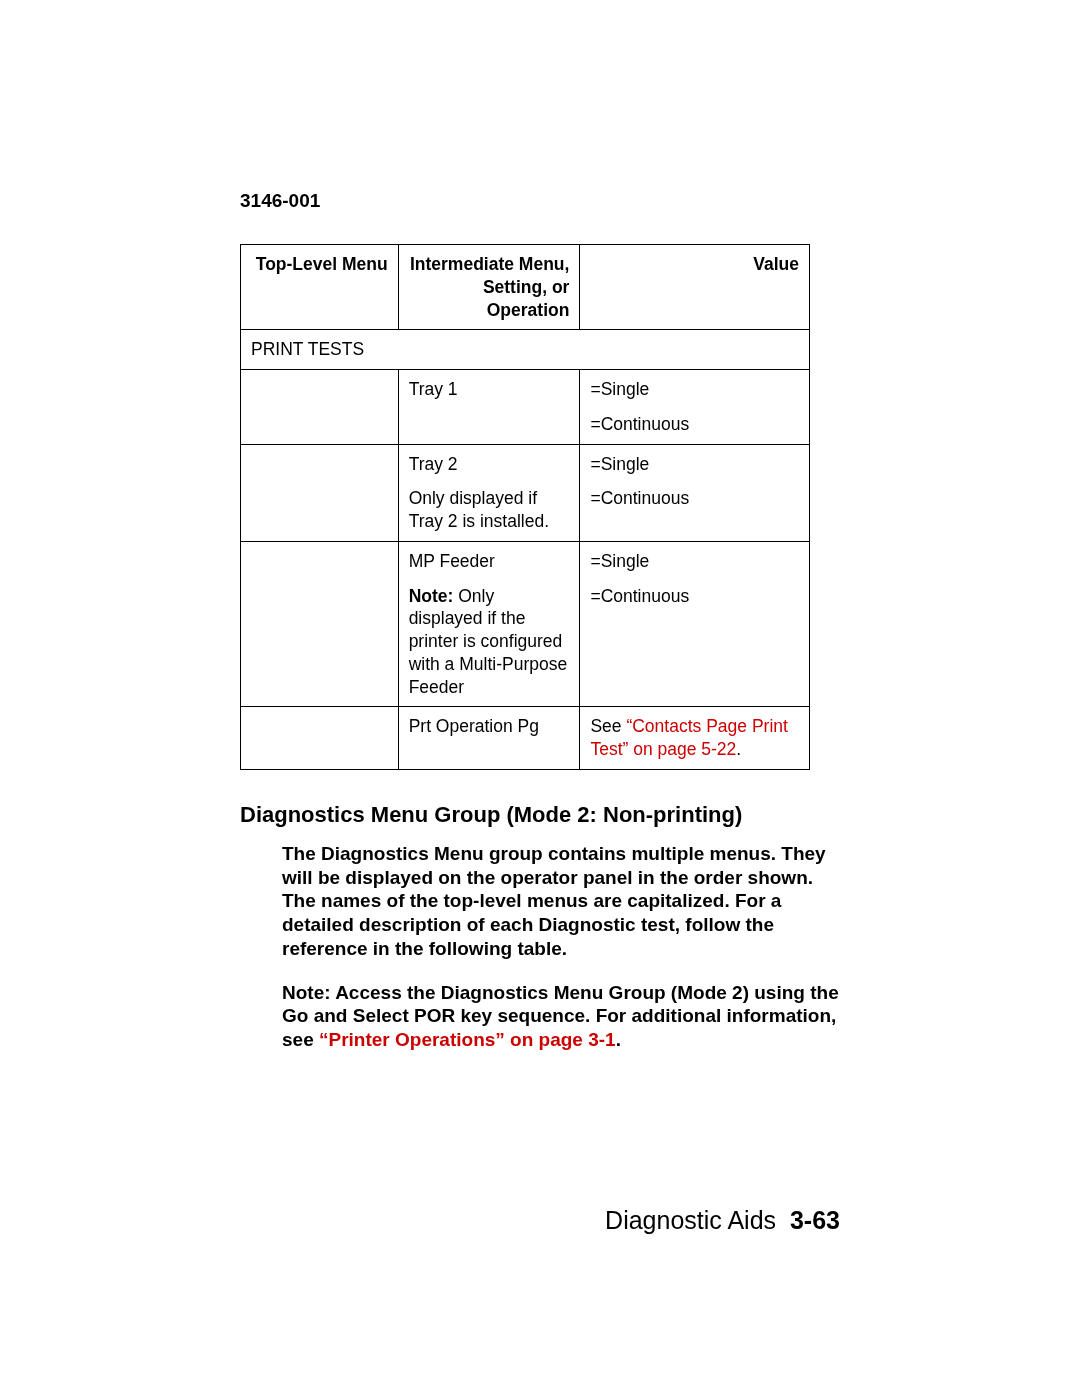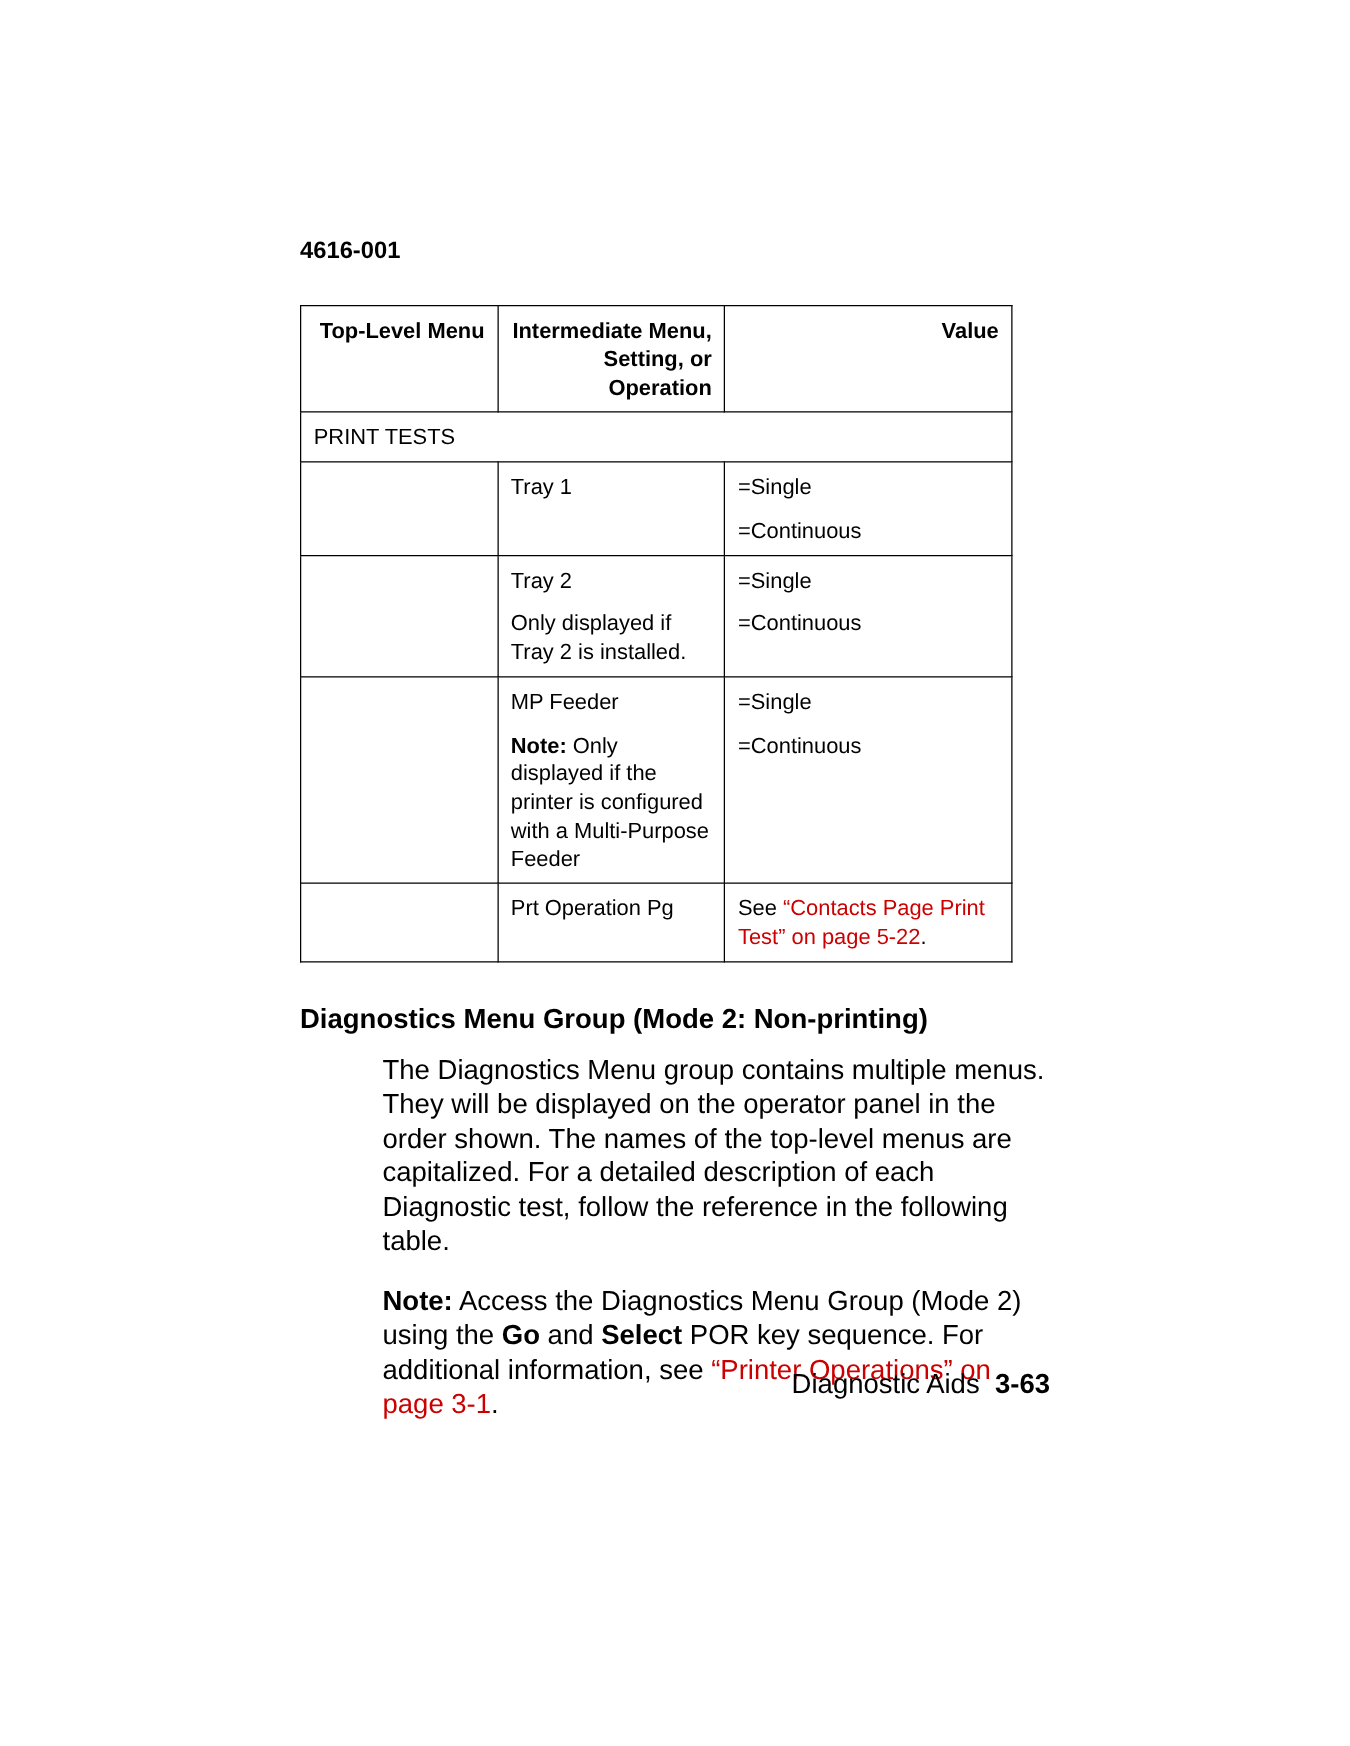--- a/index.html
+++ b/index.html
@@ -56,41 +56,42 @@
     .link-text {
       color: #cc0000;
     }
     .section-heading {
       font-weight: bold;
       font-size: 22px;
       margin-top: 18px;
       margin-bottom: 14px;
     }
     .body-text {
-      font-size: 22px;
+      font-size: 19px;
       line-height: 1.25;
-      margin-left: 66px;
+      margin-left: 42px;
       margin-right: 0;
       margin-bottom: 20px;
+      font-weight: bold;
     }
     .footer {
       position: absolute;
       right: 240px;
-      top: 1094px;
-      font-size: 22px;
+      top: 1206px;
+      font-size: 25px;
     }
     .footer-bold {
       font-weight: bold;
     }
   </style>
 </head>
 <body>
 
 <div class="page">
-  <div class="doc-num">4616-001</div>
+  <div class="doc-num">3146-001</div>
 
   <table>
     <thead>
       <tr>
         <th class="col1">Top-Level Menu</th>
         <th class="col2">Intermediate Menu, Setting, or Operation</th>
         <th class="col3">Value</th>
       </tr>
     </thead>
     <tbody>

